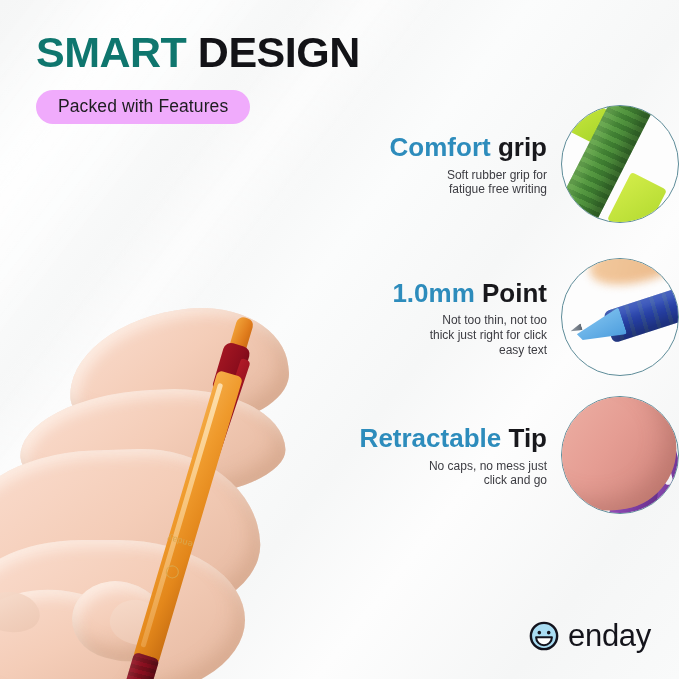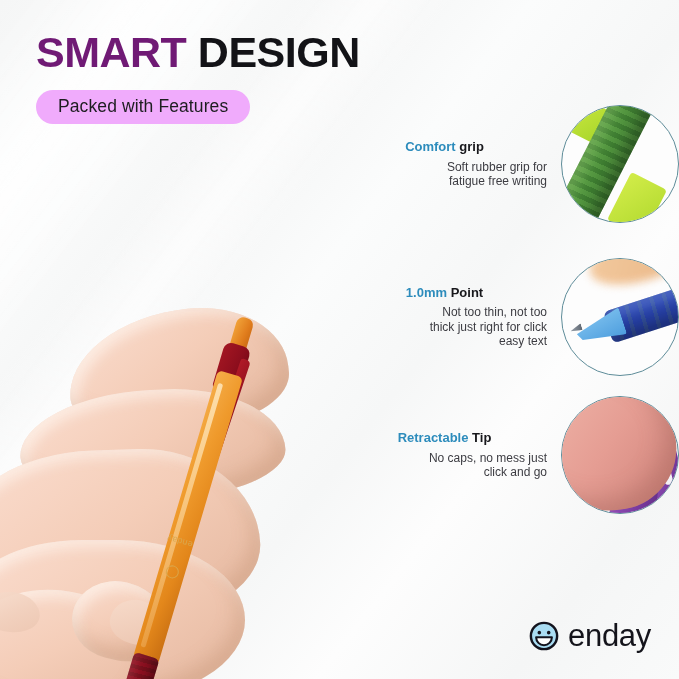--- a/index.html
+++ b/index.html
@@ -62,21 +62,21 @@
     width: 460px;
   }
   .title {
     font-size: 43px;
     font-weight: 700;
     letter-spacing: -0.5px;
     line-height: 1.06;
     margin: 0;
     white-space: nowrap;
   }
-  .title .w1 { color: #701a75; text-align: center; }
+  .title .w1 { color: #0f766e; text-align: center; }
   .title .w2 { color: #131317; }
 
   .badge {
     display: inline-block;
     margin-top: 14px;
     padding: 8px 22px 9px 22px;
     border-radius: 999px;
     background: #f0abfc;
     color: #1d1d20;
     font-size: 17.5px;
@@ -245,26 +245,25 @@
   .feature.f1 { top: 5px; }
   .feature.f2 { top: 158px; }
   .feature.f3 { top: 296px; }
 
   .feat-text {
     text-align: right;
     padding-right: 14px;
     width: 205px;
   }
   .feat-head {
-    font-size: 13px;
+    font-size: 26px;
     font-weight: 700;
     line-height: 1.25;
     margin: 0 0 4px 0;
     white-space: nowrap;
-    text-align: center;
   }
   .feat-head .hl { color: #2d8cbc; }
   .feat-head .hd { color: #18181c; }
   .feat-body {
     font-size: 12px;
     font-weight: 400;
     color: #3c3c42;
     line-height: 1.22;
     margin: 0;
   }

